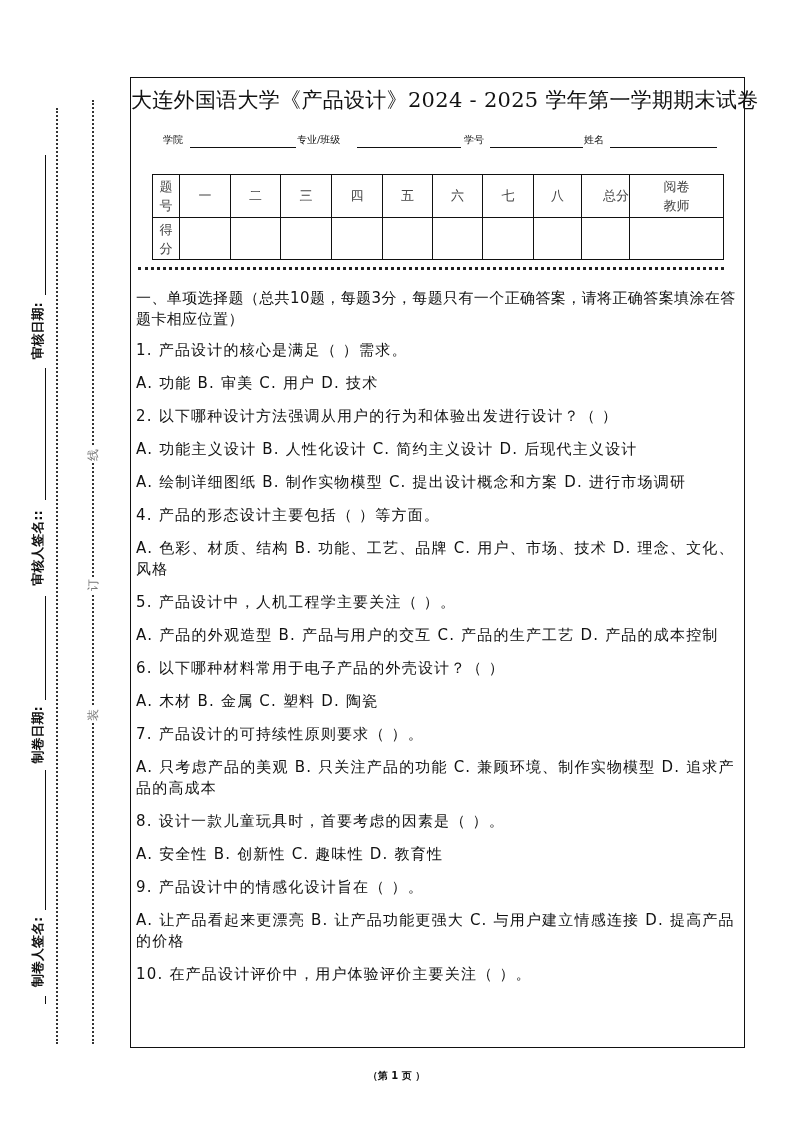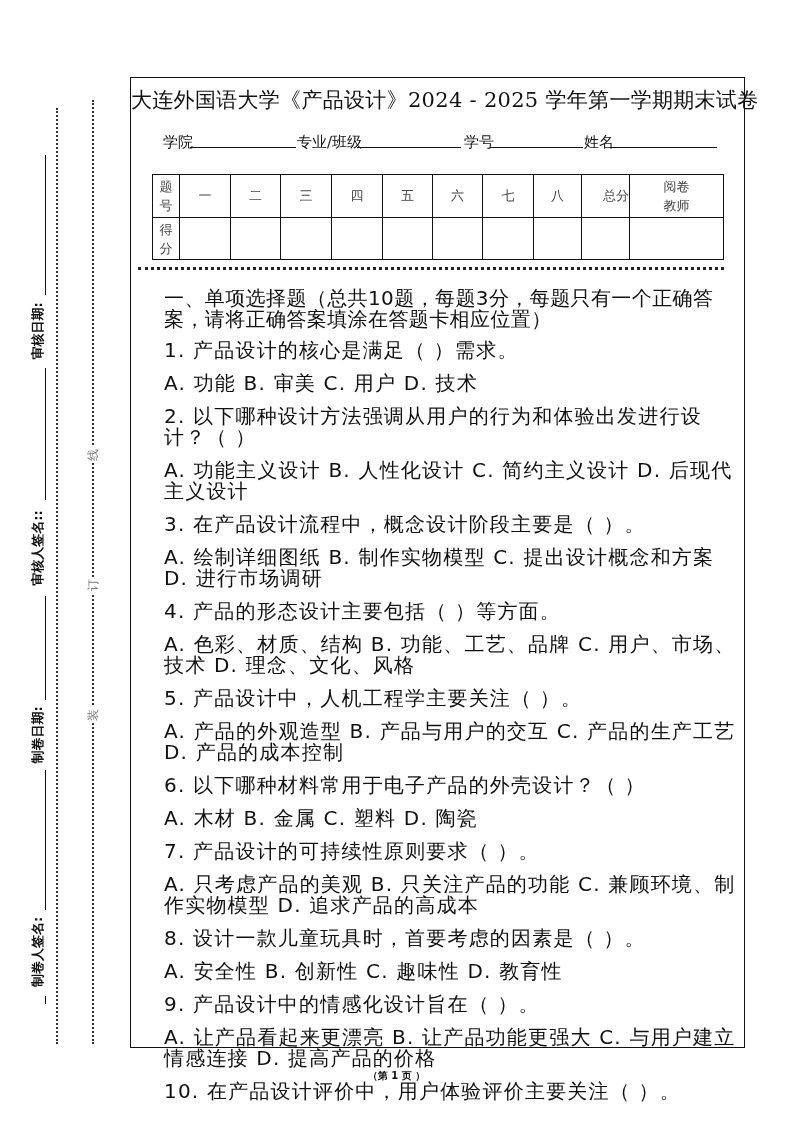--- a/index.html
+++ b/index.html
@@ -13,34 +13,34 @@
                 font-weight:bold; font-size:13px; letter-spacing:0px; color:#111; }
   .dotline { position:absolute; width:0; border-left:2px dotted #333; }
   .bind-char { position:absolute; left:93px; transform:translate(-50%,-50%) rotate(-90deg);
                font-size:12px; color:#777; background:#fff; padding:0 2px; }
 
   
   .frame { position:absolute; left:130px; top:77px; width:615px; height:971px;
            border:1.2px solid #111; box-sizing:border-box; }
   .title { position:absolute; left:0; top:8px; width:100%; text-align:right;
            font-size:21px; letter-spacing:0.3px; white-space:nowrap; }
-  .fields { position:absolute; top:55px; left:0; width:100%; height:20px; font-size:15px; }
+  .fields { position:absolute; top:55px; left:0; width:100%; height:20px; font-size:10px; }
   .f-label { position:absolute; top:0; white-space:nowrap; }
   .f-line { position:absolute; top:14px; border-bottom:1px solid #111; height:0; }
 
   table.score { position:absolute; left:21px; top:96px; border-collapse:collapse;
                 font-size:13px; }
   table.score td { border:1.2px solid #111; text-align:center; vertical-align:middle;
                    padding:0; color:#444; }
   table.score td.rowhead { width:26px; line-height:19px; color:#444; font-size:13px; }
   .sep { position:absolute; left:7px; right:20px; top:189px; border-top:3px dotted #222; }
 
   .content { position:absolute; left:5px; right:6px; top:210px;
-             font-family:"DejaVu Sans","Liberation Sans",sans-serif; font-size:20px;
-             line-height:21px; color:#111;margin-left:28px; }
+             font-family:"DejaVu Sans","Liberation Sans",sans-serif; font-size:15px;
+             line-height:21px; color:#111; }
   .para { margin:0 0 12px 0; }
   .section { margin-bottom:10px; letter-spacing:0.4px; }
   .q, .opt { letter-spacing:1.2px; }
 
   .footer { position:absolute; top:1069px; left:0; width:793px; text-align:center;
             font-size:10px; font-weight:bold;
             font-family:"DejaVu Sans","Liberation Sans",sans-serif; }
 </style>
 </head>
 <body>
@@ -123,21 +123,20 @@
 
   <div class="content">
     <div class="para section">一、单项选择题（总共10题，每题3分，每题只有一个正确答案，请将正确答案填涂在答题卡相应位置）</div>
 
     <div class="para q">1. 产品设计的核心是满足（  ）需求。</div>
     <div class="para opt">A. 功能  B. 审美  C. 用户  D. 技术</div>
 
     <div class="para q">2. 以下哪种设计方法强调从用户的行为和体验出发进行设计？（  ）</div>
     <div class="para opt">A. 功能主义设计  B. 人性化设计  C. 简约主义设计  D. 后现代主义设计</div>
 
-    <div class="para q">3. 在产品设计流程中，概念设计阶段主要是（  ）。</div>
     <div class="para opt">A. 绘制详细图纸  B. 制作实物模型  C. 提出设计概念和方案  D. 进行市场调研</div>
 
     <div class="para q">4. 产品的形态设计主要包括（  ）等方面。</div>
     <div class="para opt">A. 色彩、材质、结构  B. 功能、工艺、品牌  C. 用户、市场、技术  D. 理念、文化、风格</div>
 
     <div class="para q">5. 产品设计中，人机工程学主要关注（  ）。</div>
     <div class="para opt">A. 产品的外观造型  B. 产品与用户的交互  C. 产品的生产工艺  D. 产品的成本控制</div>
 
     <div class="para q">6. 以下哪种材料常用于电子产品的外壳设计？（  ）</div>
     <div class="para opt">A. 木材  B. 金属  C. 塑料  D. 陶瓷</div>

